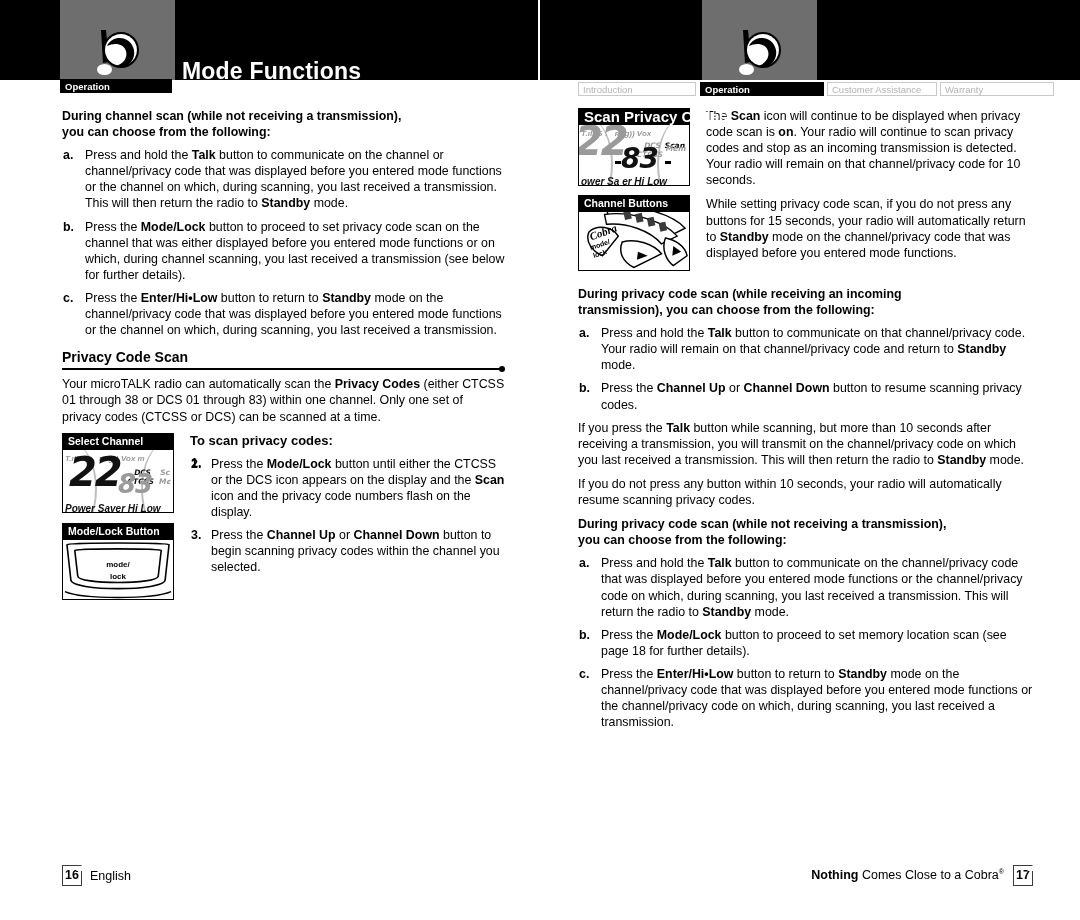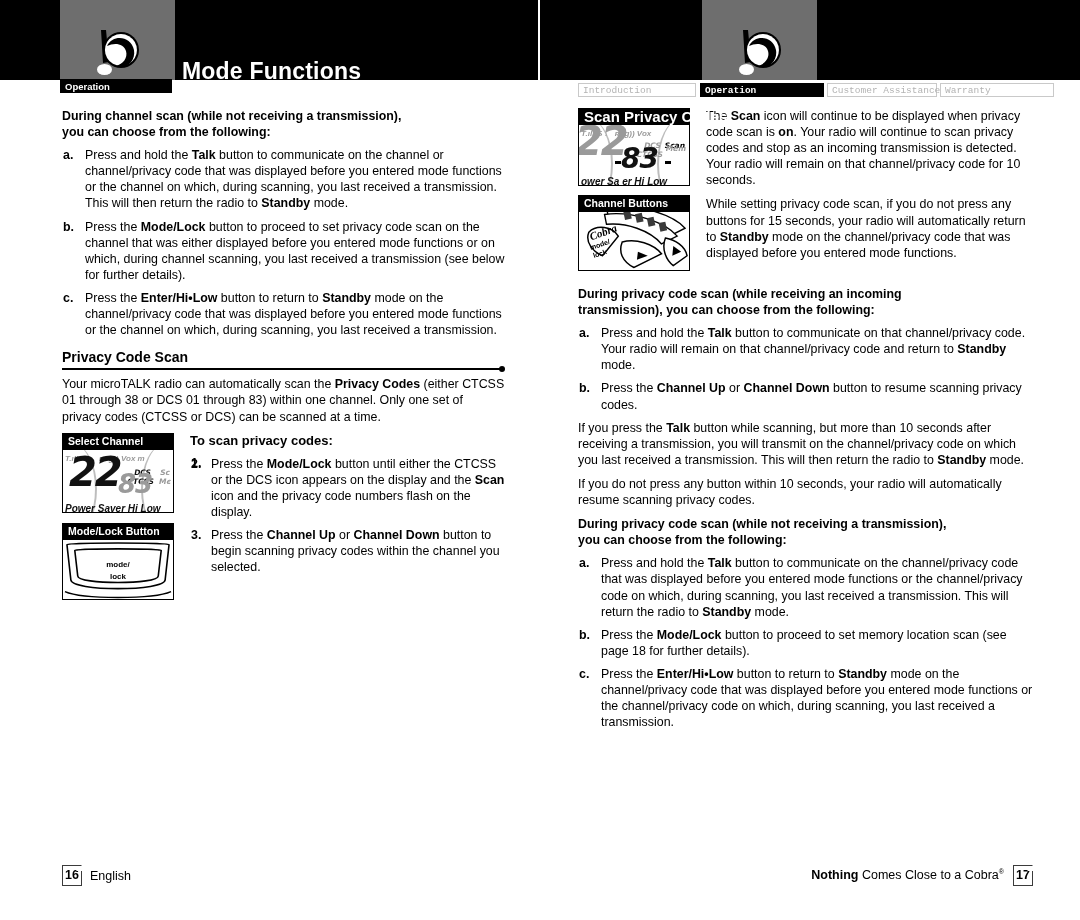--- a/index.html
+++ b/index.html
@@ -27,21 +27,21 @@
     position:absolute;height:14px;line-height:14px;
     font-size:9.5px;box-sizing:border-box;padding:0 4px;
     border:1px solid #c9c9c9;background:#fff;color:#b3b3b3;
     font-family:"Liberation Sans", sans-serif;white-space:nowrap;
   }
   .tab.active{background:#000;color:#fff;border-color:#000;font-weight:bold;}
 
   .tab-left-op{left:60px;top:79px;width:112px;}
 
   .tabs-right{position:absolute;left:578px;top:79px;}
-  .tr{position:relative;display:inline-block;font-family:Liberation Mono, monospace;}
+  .tr{position:relative;display:inline-block;}
 
   
   .col{position:absolute;top:108px;font-size:12.4px;line-height:16.1px;}
   .col-left{left:62px;width:443px;}
   .col-right{left:578px;width:455px;}
 
   p{margin:0 0 8px 0;}
   b{font-weight:bold;}
 
   .hdr{font-weight:bold;margin:0 0 7px 0;}

